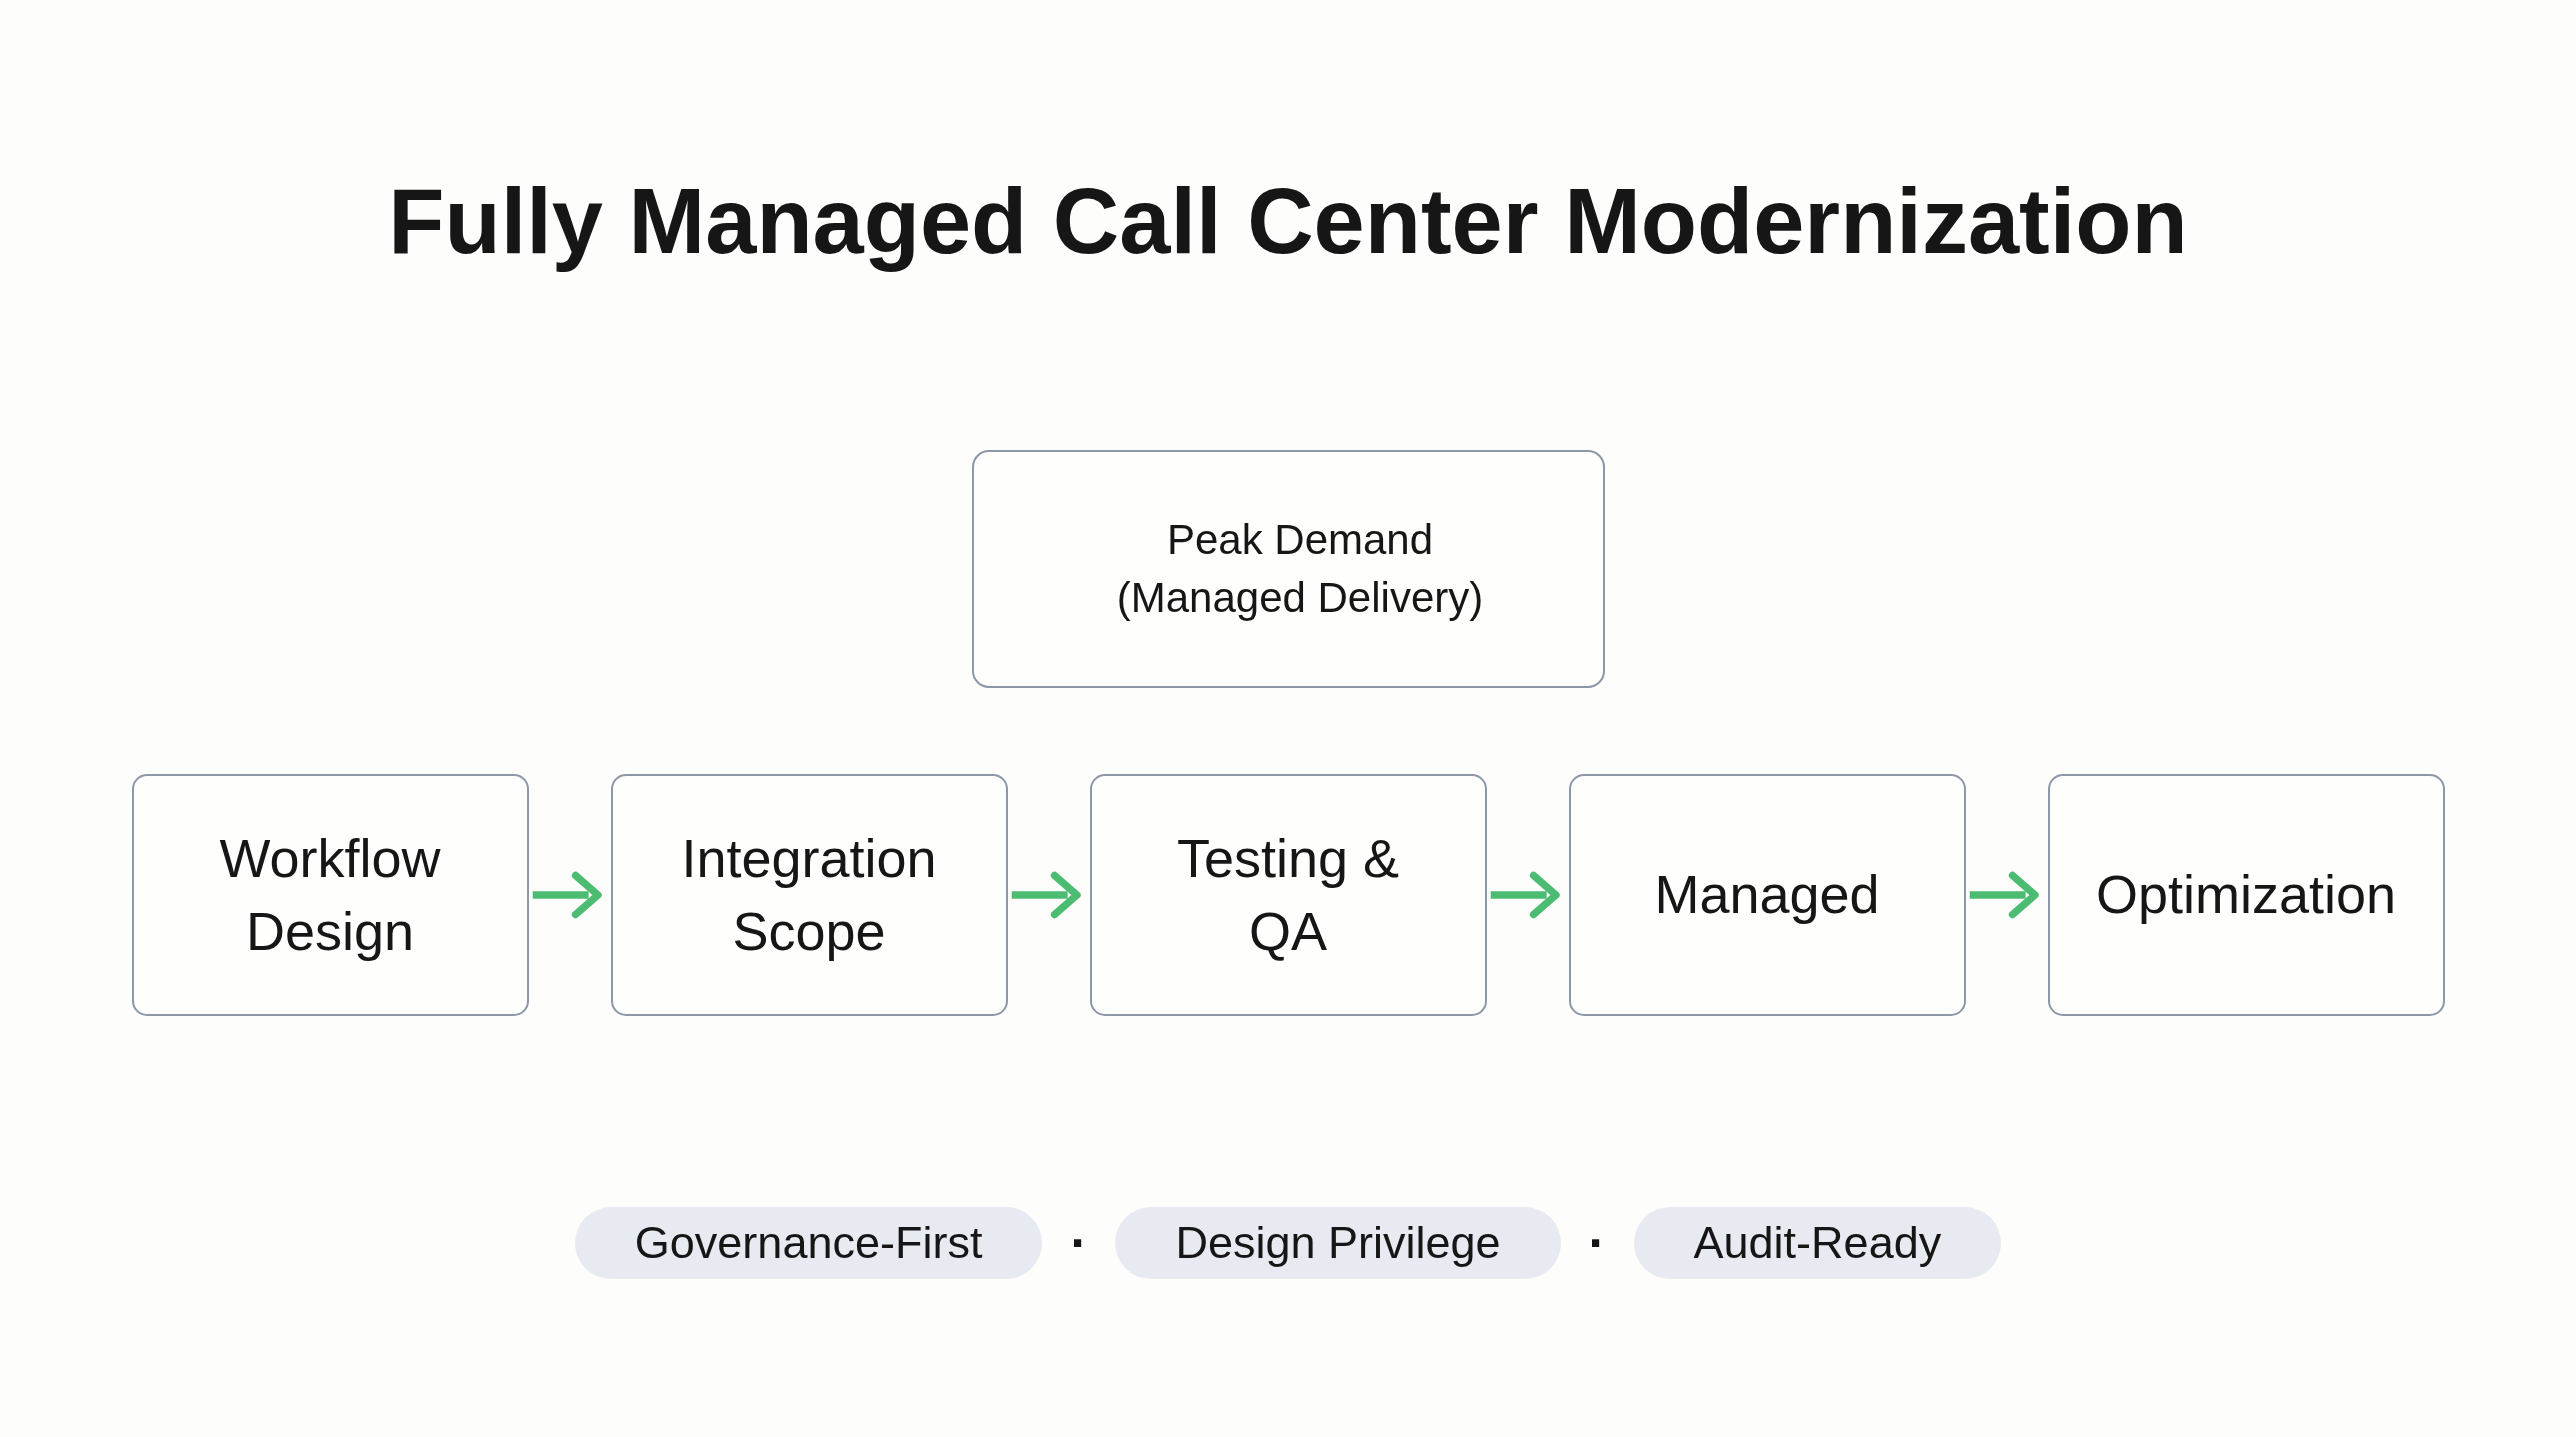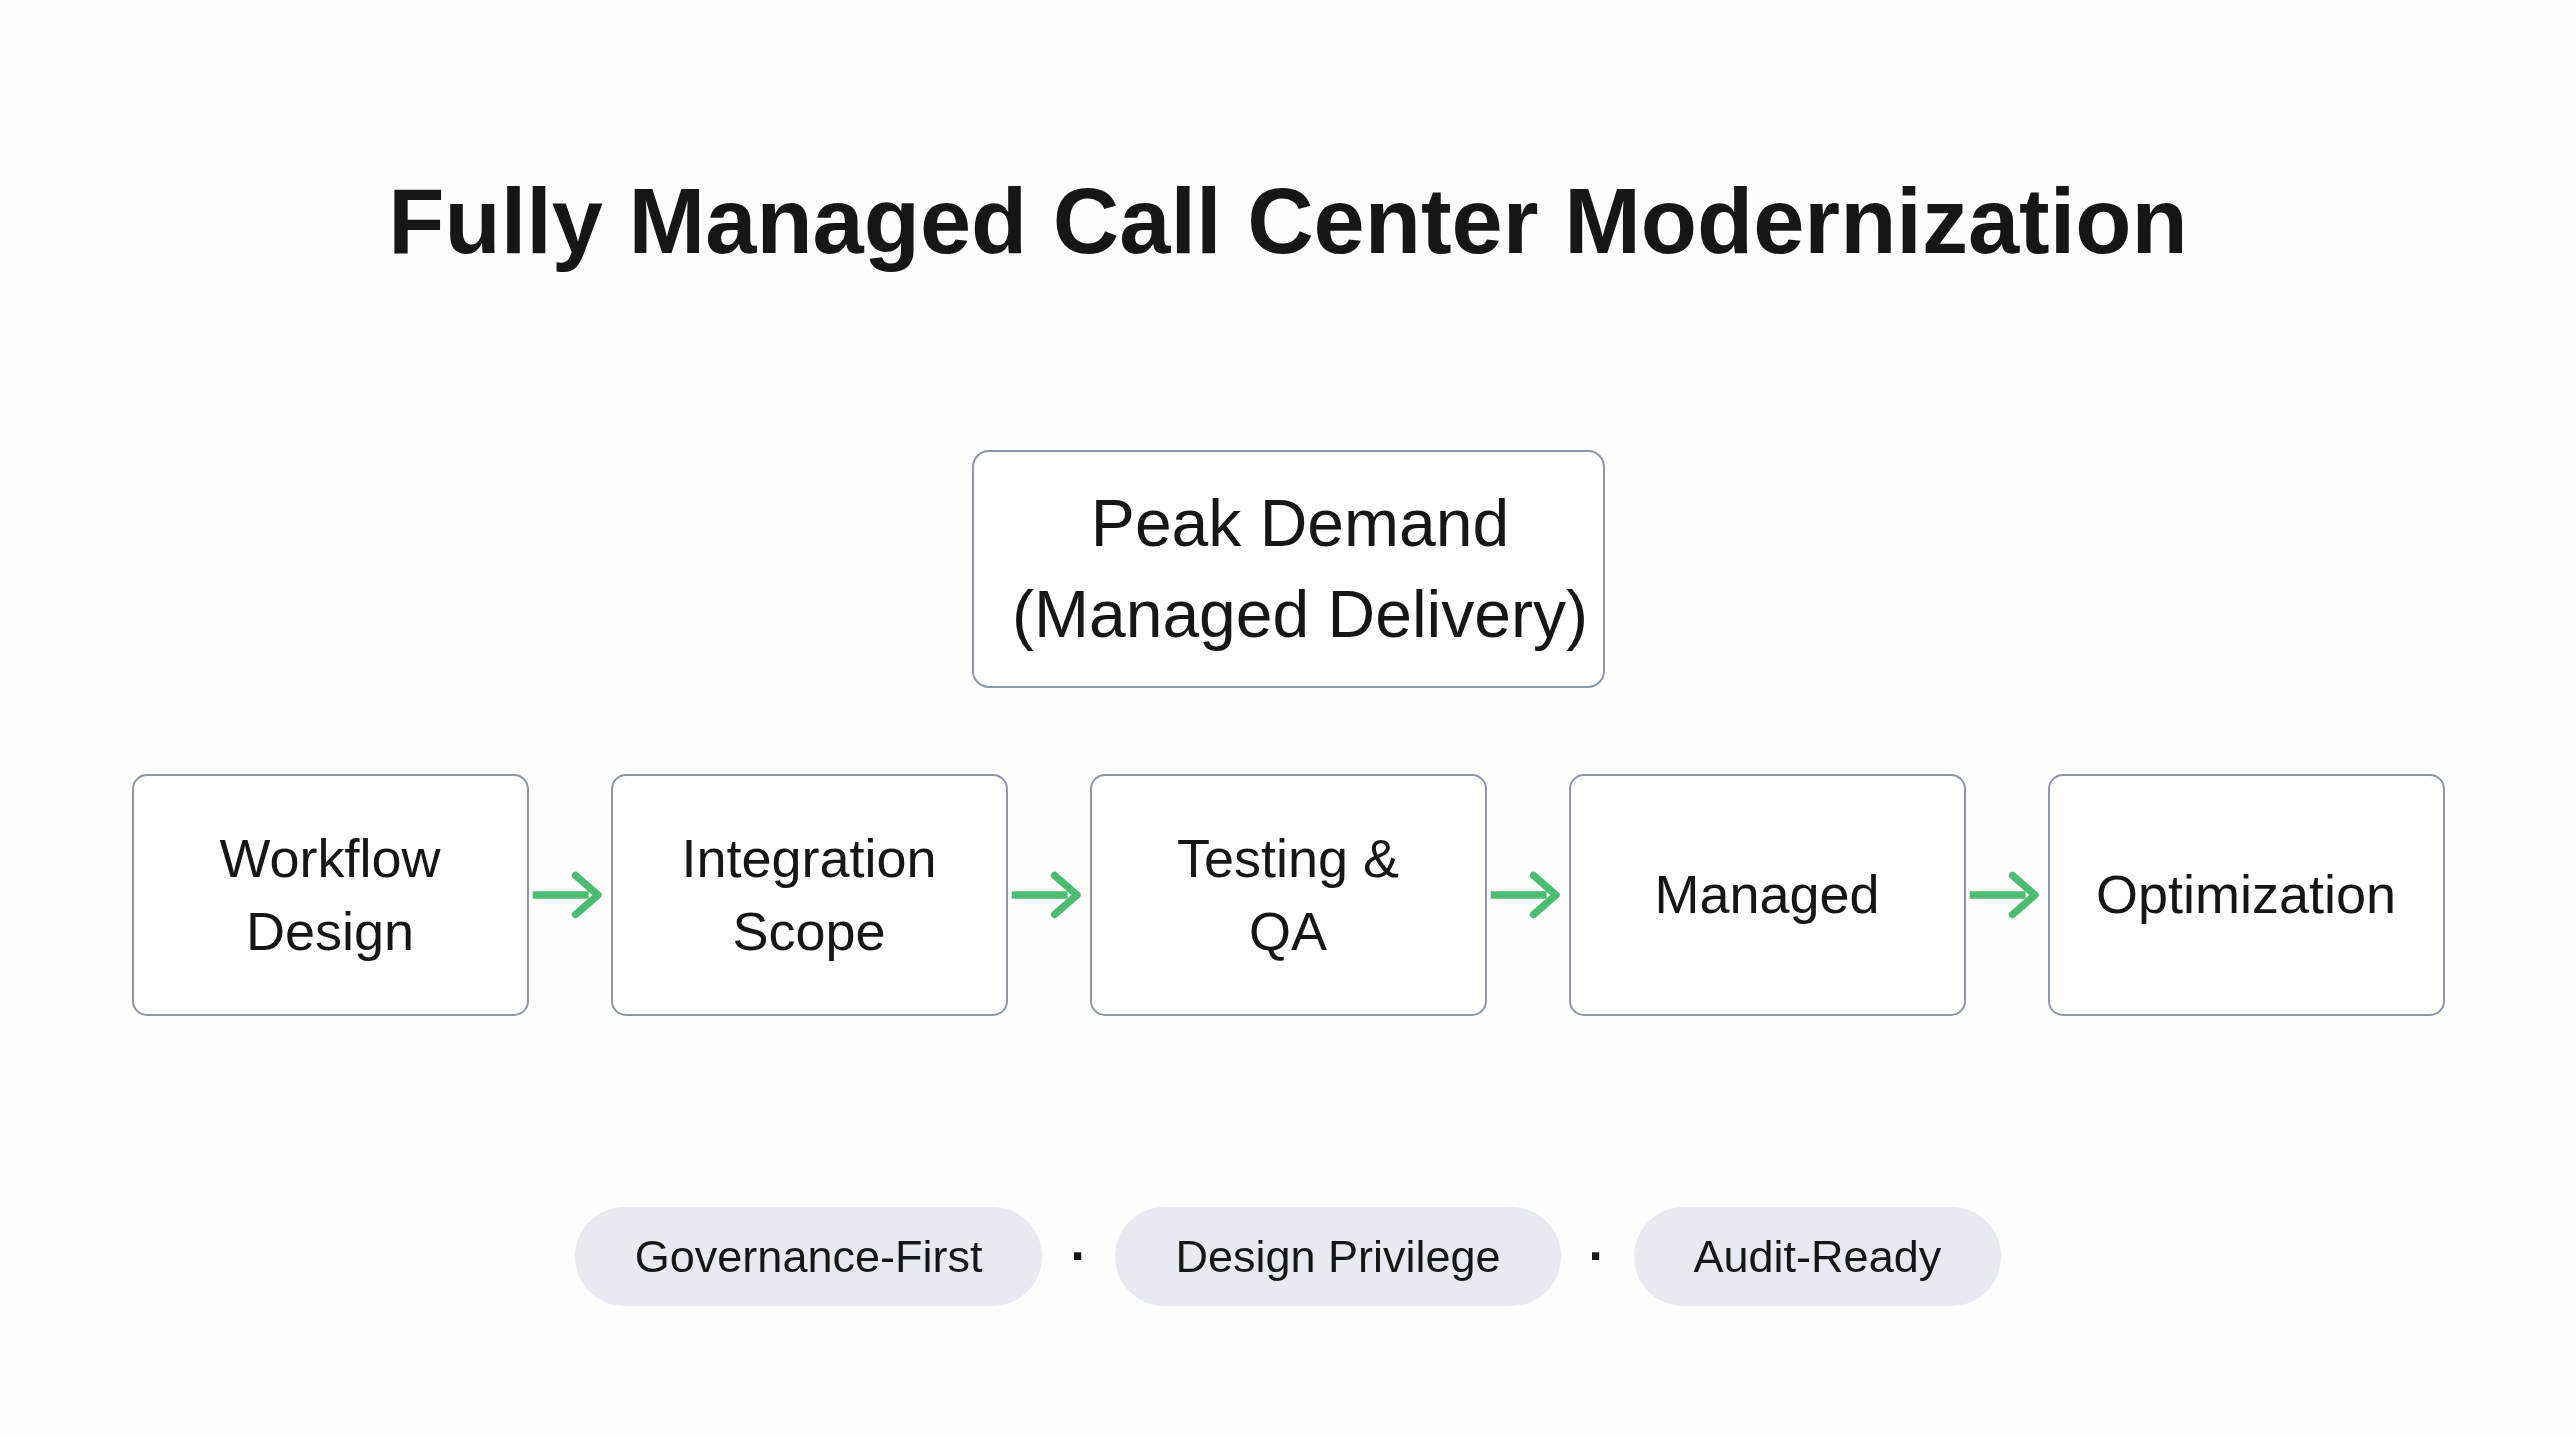--- a/index.html
+++ b/index.html
@@ -35,21 +35,21 @@
     width: 633px;
     height: 238px;
     box-sizing: border-box;
     border: 2.8px solid var(--border-gray, #8c97a7);
     border-radius: 17px;
     background: var(--box-bg, #fefefd);
     display: flex;
     align-items: center;
     justify-content: center;
     text-align: center;
-    font-size: 66px;
+    font-size: 42px;
     line-height: 1.38;
     color: var(--text-dark, #161616);
     white-space: pre-line;
     padding-left: 24px;
   }
   .flow-row {
     margin-top: 86px;
     display: flex;
     align-items: center;
     justify-content: space-between;
@@ -77,21 +77,21 @@
     height: 62px;
     display: block;
   }
   .badges-row {
     margin-top: 191px;
     display: flex;
     align-items: center;
     justify-content: center;
   }
   .badge-pill {
-    height: 99px;
+    height: 72px;
     padding: 0 60px;
     border-radius: 50px;
     background: var(--badge-bg, #e8eaf1);
     display: flex;
     align-items: center;
     justify-content: center;
     font-size: 45px;
     font-weight: 500;
     color: var(--text-dark, #1b1b1b);
     white-space: nowrap;

